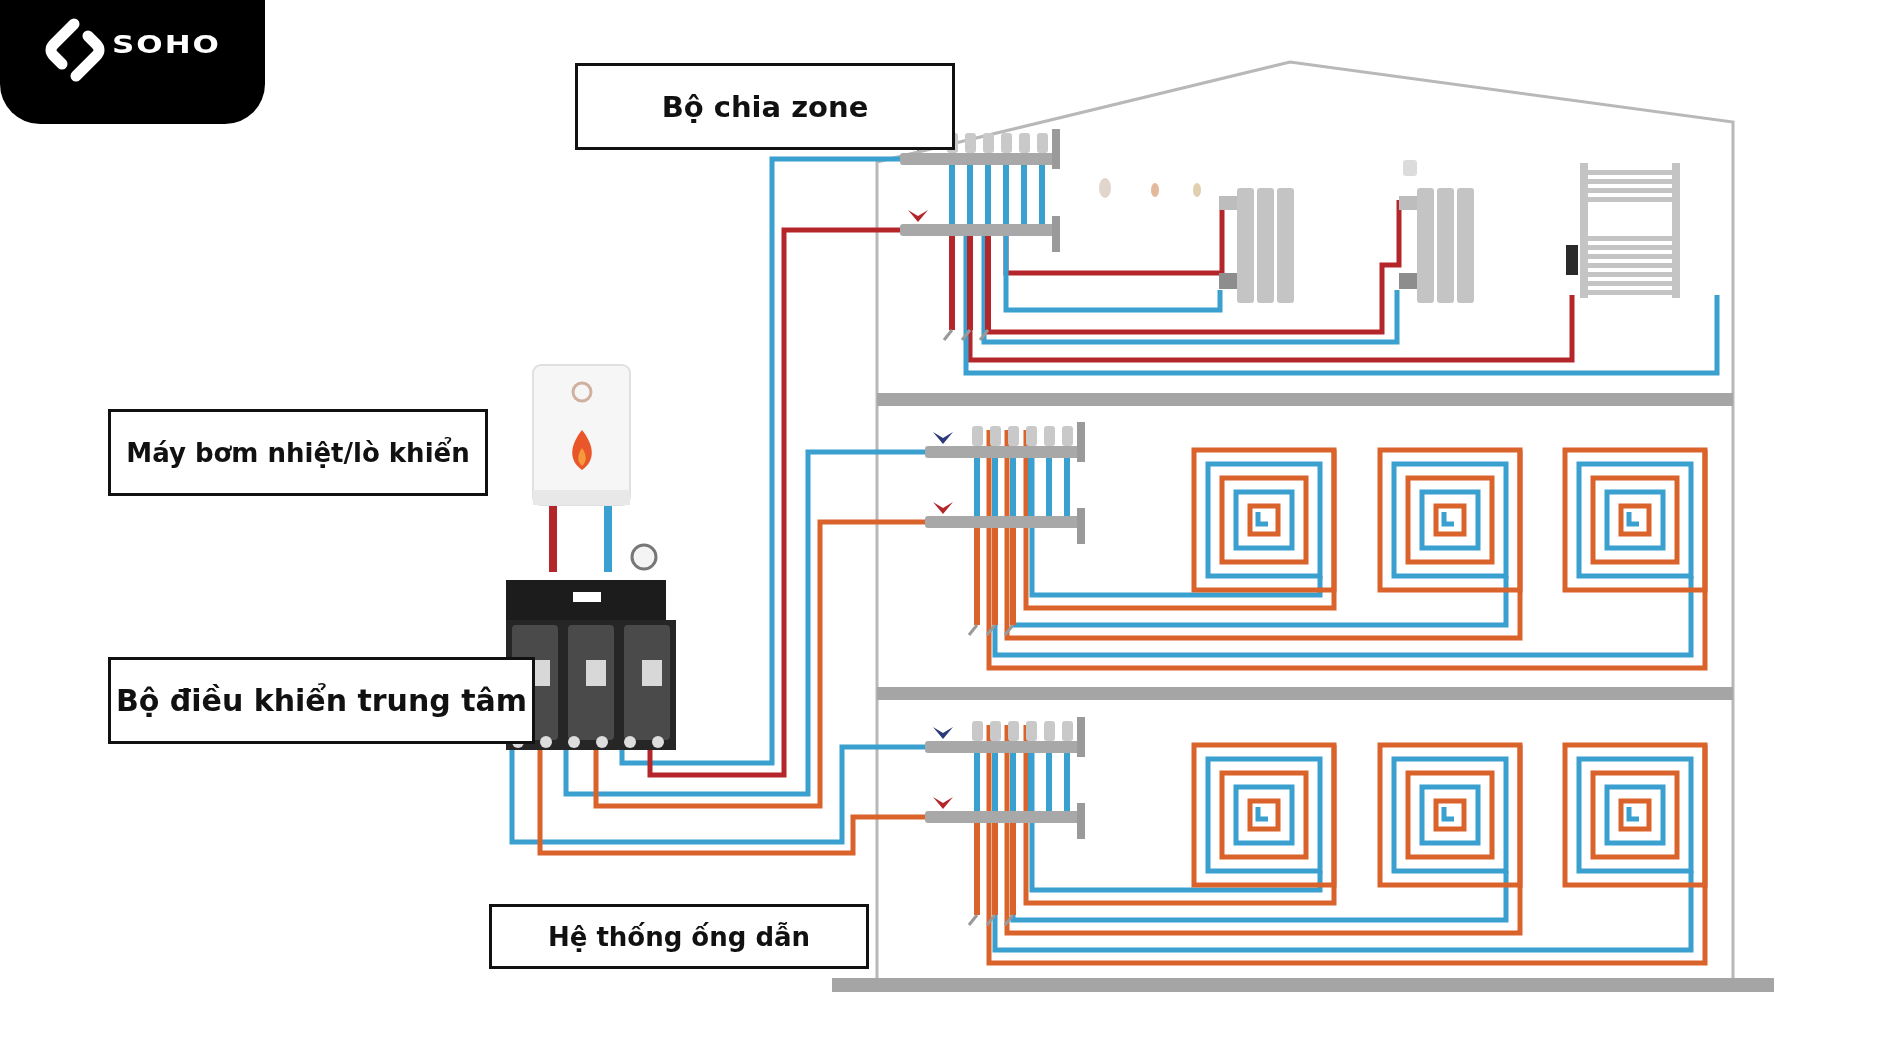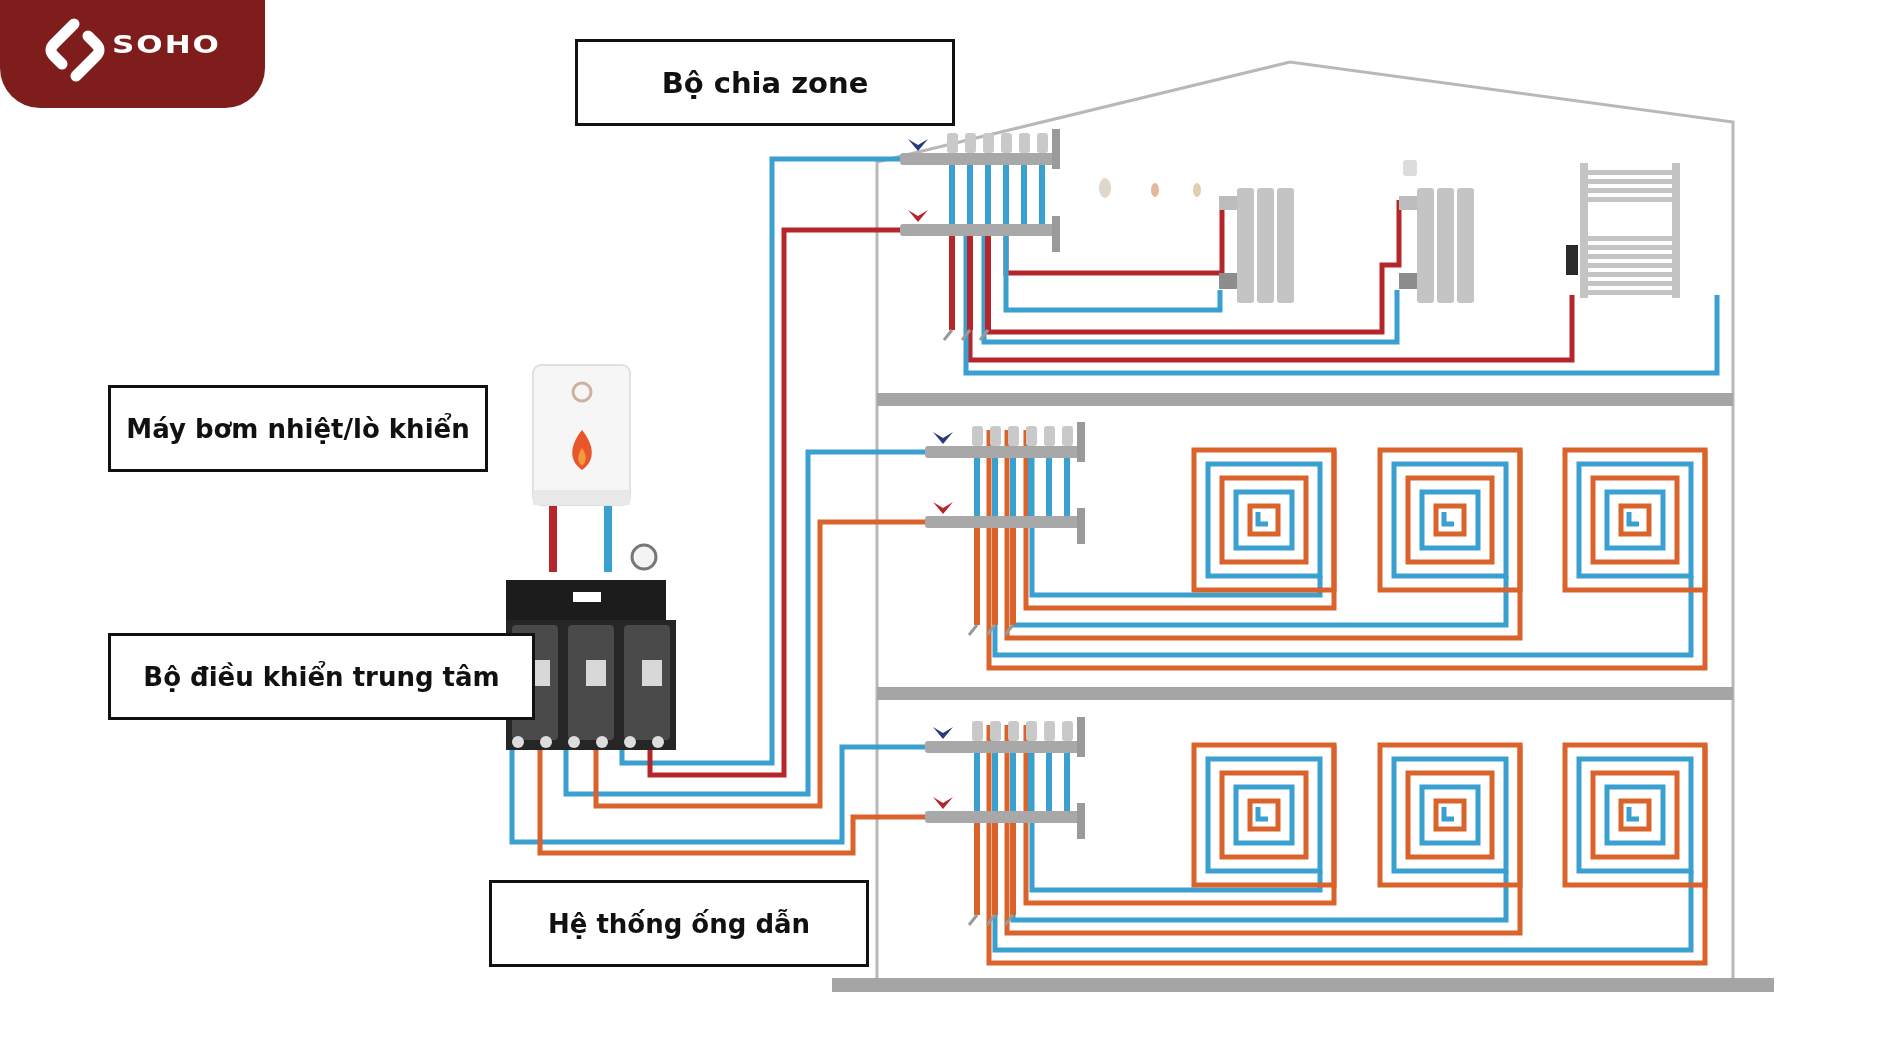--- a/index.html
+++ b/index.html
@@ -1,37 +1,38 @@
 <!DOCTYPE html>
 <html><head>
 <meta charset="utf-8">
 <style>
   html, body { margin: 0; padding: 0; background: #ffffff; }
   body { width: 1890px; height: 1063px; position: relative; overflow: hidden; font-family: "DejaVu Sans", sans-serif; }
   #diagram { position: absolute; left: 0; top: 0; width: 1890px; height: 1063px; }
   .logo-badge {
-    position: absolute; left: 0; top: 0; width: 265px; height: 108px;
-    background: #7f1d1d; border-bottom-right-radius: 40px; border-bottom-left-radius: 40px;
+    position: absolute; left: 0; top: 0; width: 265px; height: 124px;
+    background: #000000; border-bottom-right-radius: 40px; border-bottom-left-radius: 40px;
   }
   .logo-mark { position: absolute; left: 44px; top: 18px; width: 70px; height: 64px; }
   .logo-text {
     position: absolute; left: 112px; top: 29px; color: #ffffff;
     font-family: "DejaVu Sans", sans-serif; font-weight: bold; font-size: 31px; letter-spacing: 2px;
     transform: scaleY(0.82); transform-origin: left top;
   }
   .label-box {
     position: absolute; background: #ffffff; border: 3px solid #111111; box-sizing: border-box;
     display: flex; align-items: center; justify-content: center;
     font-family: "DejaVu Sans", sans-serif; font-weight: bold; color: #111111;
     white-space: nowrap;
+    margin-top: 24px;
   }
   #lbl-zone { left: 575px; top: 39px; width: 380px; height: 87px; font-size: 29px; }
   #lbl-boiler { left: 108px; top: 385px; width: 380px; height: 87px; font-size: 26px; }
-  #lbl-controller { left: 108px; top: 633px; width: 427px; height: 87px; font-size: 26px; }
-  #lbl-pipes { left: 489px; top: 880px; width: 380px; height: 87px; font-size: 26px; }
+  #lbl-controller { left: 108px; top: 633px; width: 427px; height: 87px; font-size: 30px; }
+  #lbl-pipes { left: 489px; top: 880px; width: 380px; height: 65px; font-size: 26px; }
 </style>
 </head>
 <body>
 
 <div class="logo-badge">
   <svg class="logo-mark" viewBox="0 0 70 64">
     <path d="M30 6 L10 26 Q4 32 10 38 L18 46" stroke="#fff" stroke-width="11" fill="none" stroke-linecap="round"></path>
     <path d="M44 18 L52 26 Q58 32 52 38 L32 58" stroke="#fff" stroke-width="11" fill="none" stroke-linecap="round"></path>
   </svg>
   <div class="logo-text">SOHO</div>

